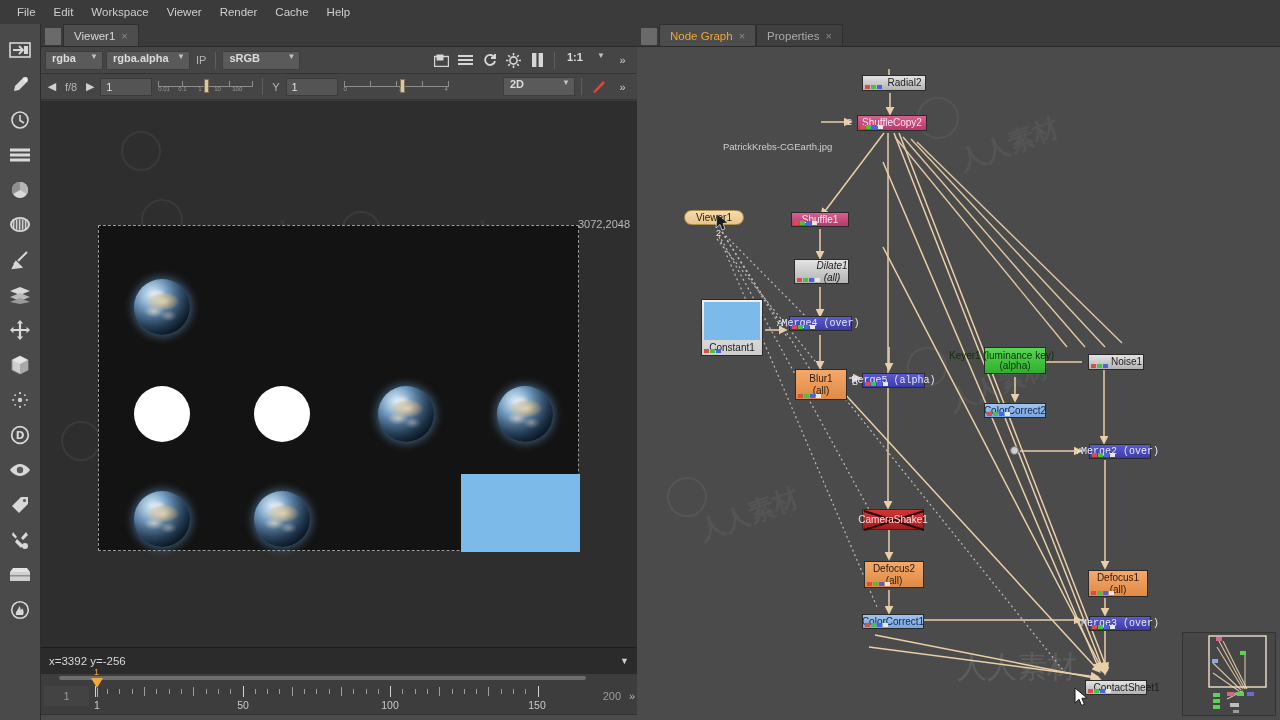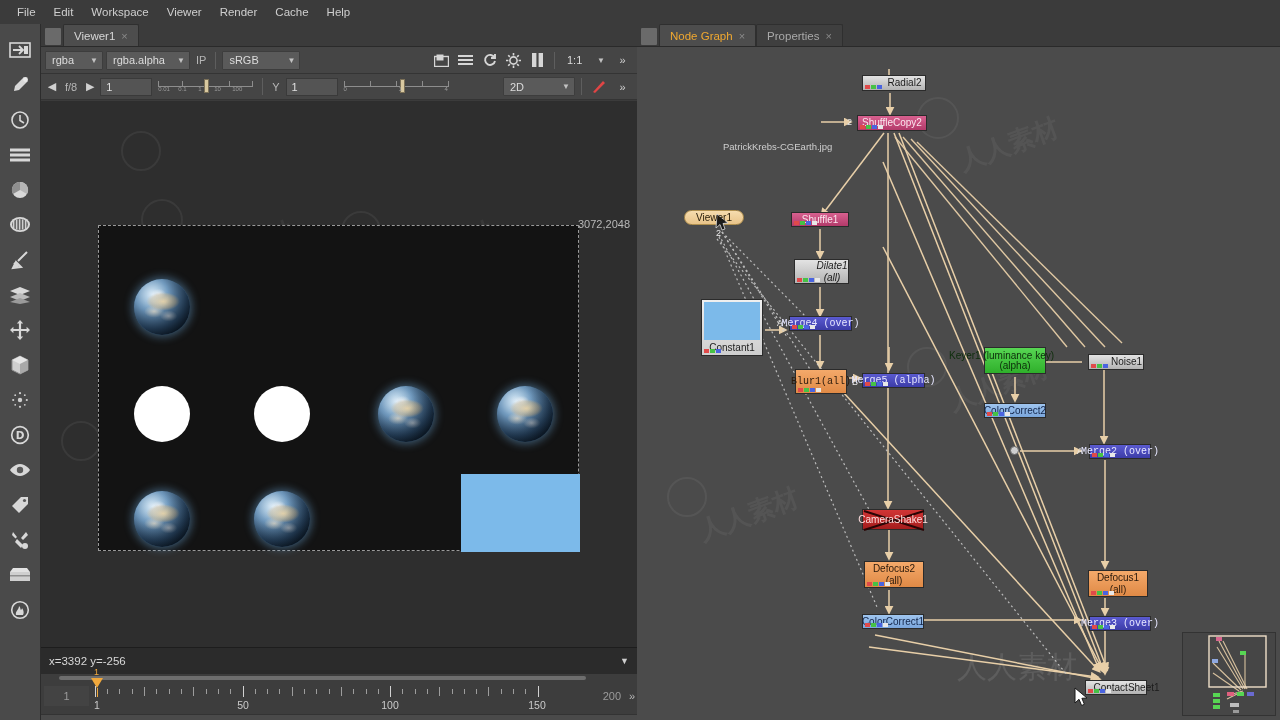--- a/index.html
+++ b/index.html
@@ -56,22 +56,22 @@
   .tab.inactive { background: #3f3f3f; color: #a9a9a9; justify-content: center; }
   .tab .x { color: #8a8a8a; font-size: 11px; }
   .tab.hl { color: #f0a830; }
 
   .vtoolrow {
     height: 27px; background: #454545; display: flex; align-items: center;
     padding: 0 4px; gap: 3px; border-bottom: 1px solid #343434;
   }
   .combo {
     height: 19px; background: #5a5a5a; border: 1px solid #3d3d3d; color: #dcdcdc;
-    display: flex; align-items: center; padding: 0 4px 0 6px; font-size: 11px;
-    min-width: 40px; cursor: default; border-radius: 1px;
+    display: flex; padding: 0 4px 0 6px; font-size: 11px;
+    min-width: 40px; cursor: default; border-radius: 1px; font-weight: bold;
   }
   .combo .arr { margin-left: auto; padding-left: 7px; color: #c2c2c2; font-size: 8px; }
   .sep { width: 1px; height: 17px; background: #5e5e5e; margin: 0 3px; }
   .iconbtn {
     width: 21px; height: 20px; display: flex; align-items: center; justify-content: center;
     color: #d0d0d0; cursor: default;
   }
   .labeltxt { color: #b6b6b6; font-size: 11px; padding: 0 3px; }
 
   .numfield {
@@ -837,21 +837,21 @@
       <div class="node n-blue" style="left:152px;top:269px;width:63px;height:15px;">
         <span class="nlabel">Merge4 (over)</span>
         <span class="chips">
             <i style="background:#e04a4a"></i>
             <i style="background:#46c246"></i>
             <i style="background:#4a64e0"></i>
             <i style="background:#e8e8e8"></i>
           </span>
       </div>
 
-      <div class="node n-orange" style="left:158px;top:322px;width:52px;height:25px;flex-direction:row;font-family:Liberation Mono, monospace;">
+      <div class="node n-orange" style="left:158px;top:322px;width:52px;height:31px;flex-direction:column;">
         <span class="nlabel">Blur1</span>
         <span class="nlabel">(all)</span>
         <span class="chips">
             <i style="background:#e04a4a"></i>
             <i style="background:#46c246"></i>
             <i style="background:#4a64e0"></i>
             <i style="background:#e8e8e8"></i>
           </span>
       </div>
 

